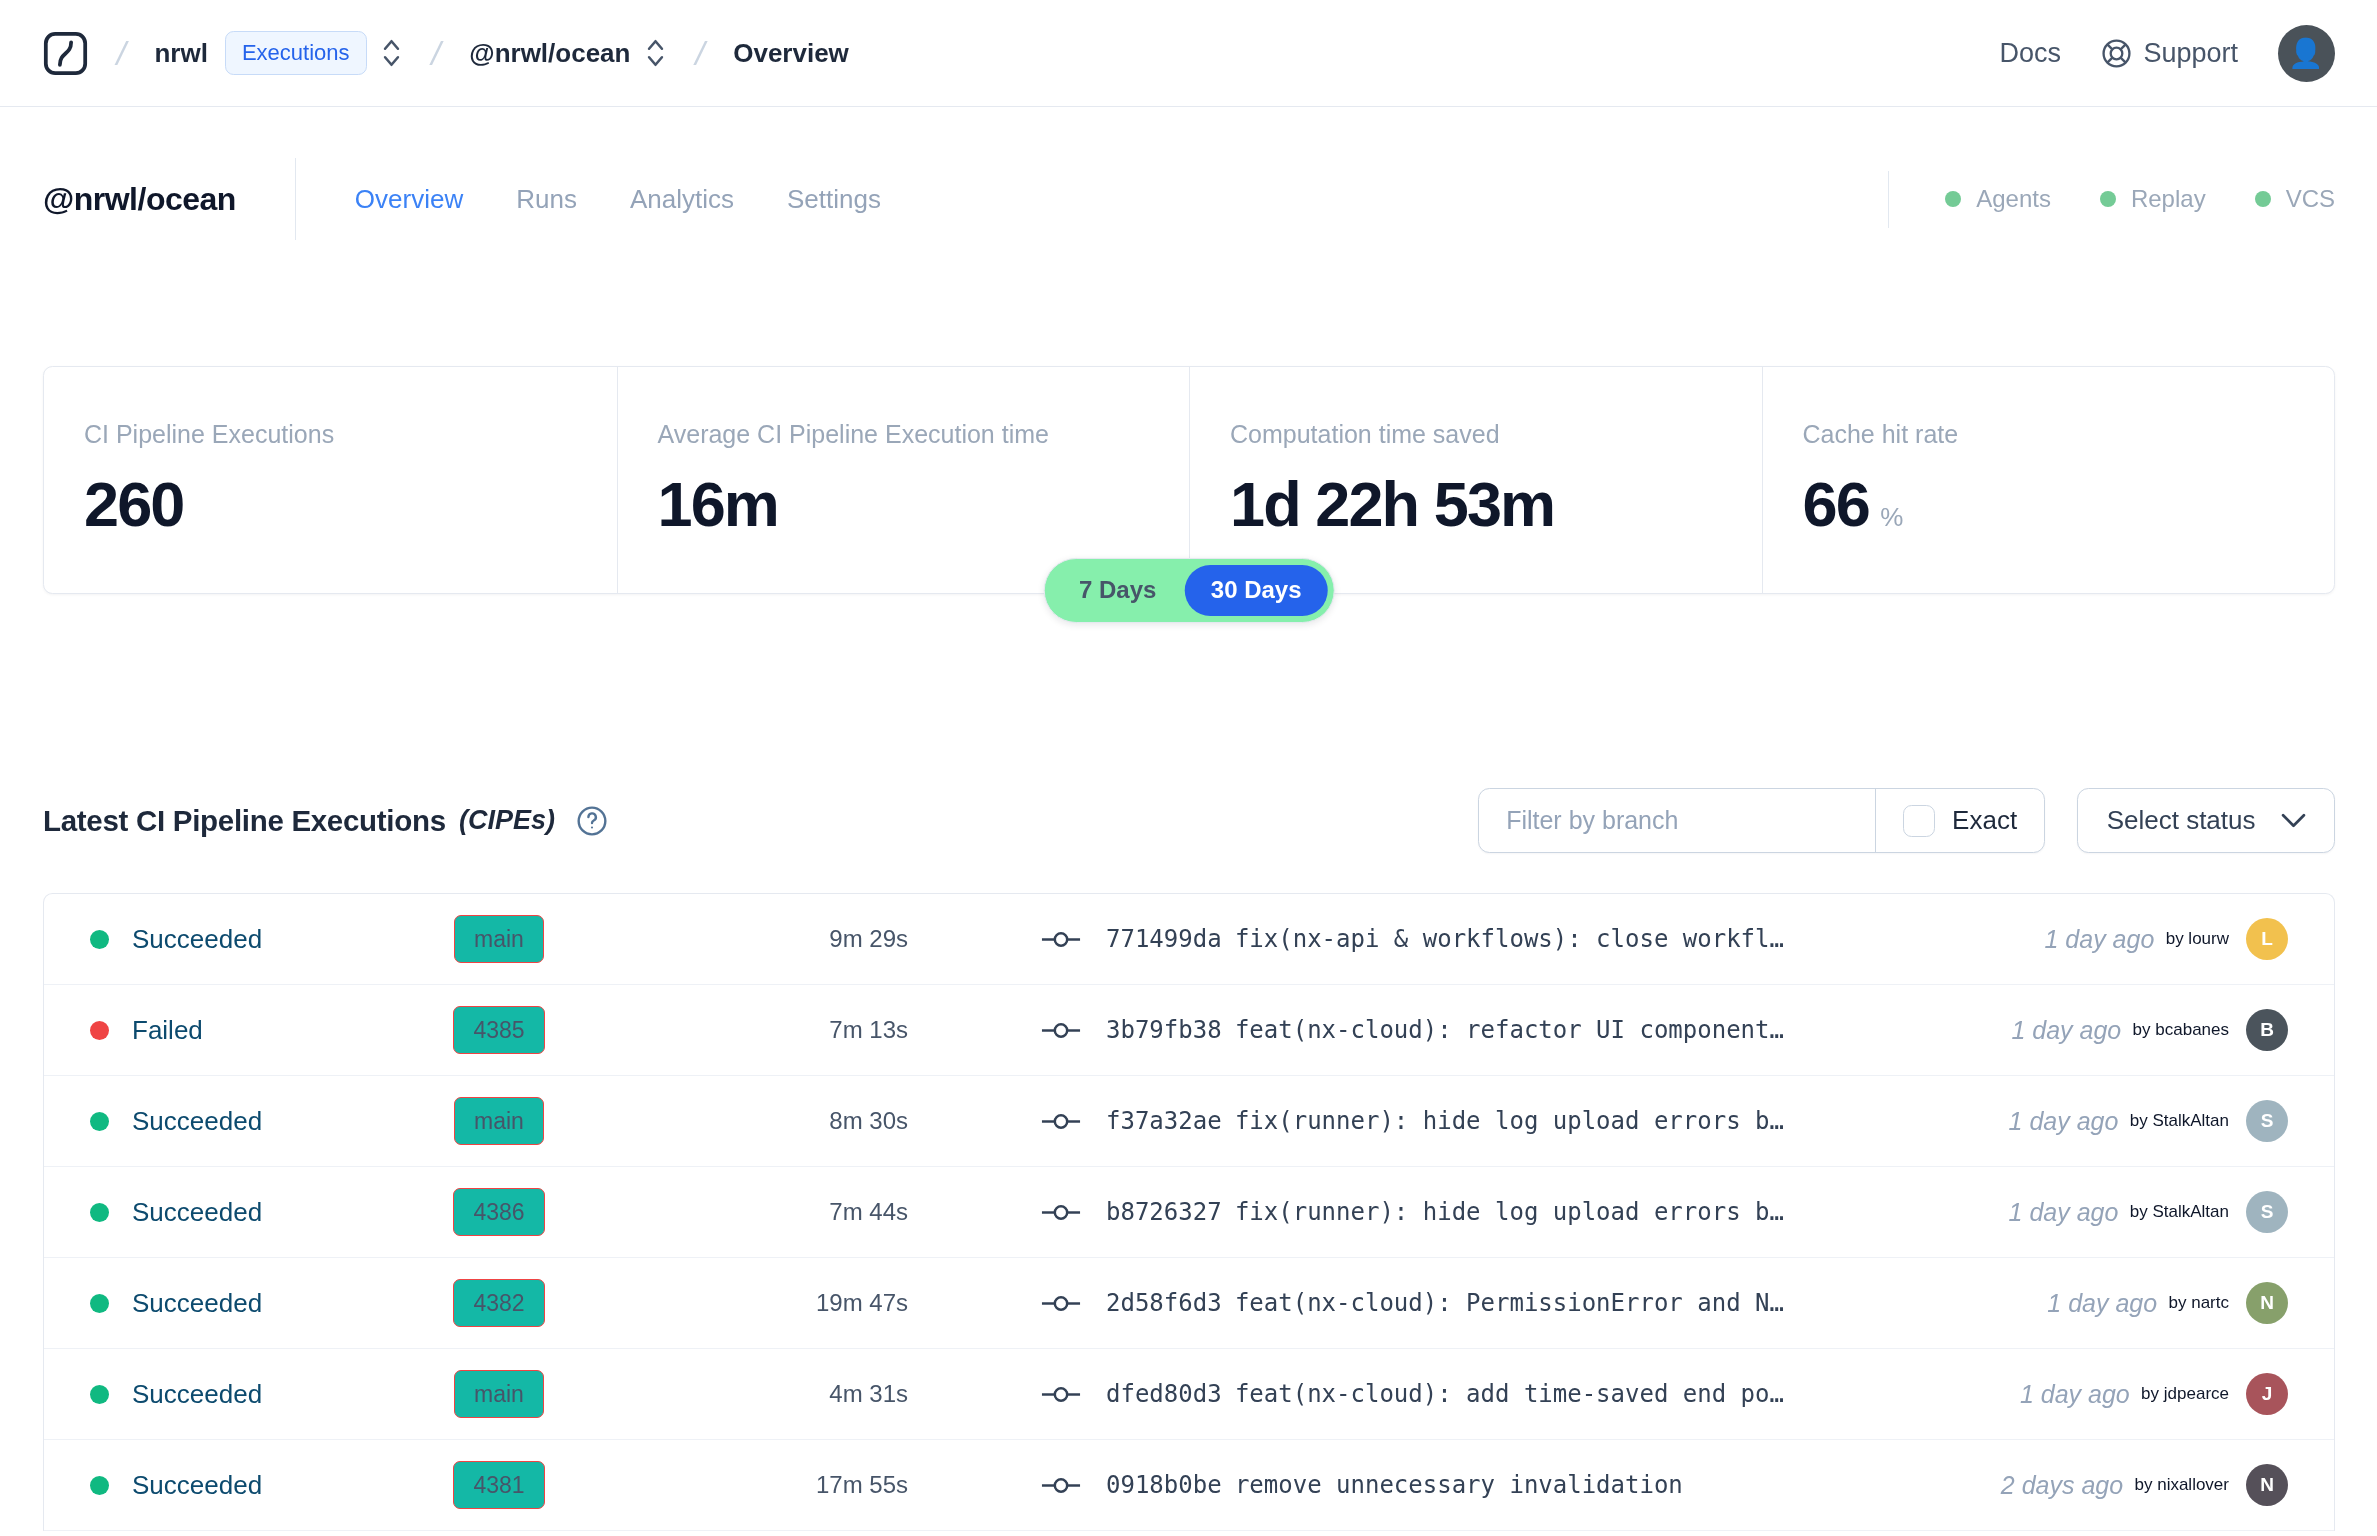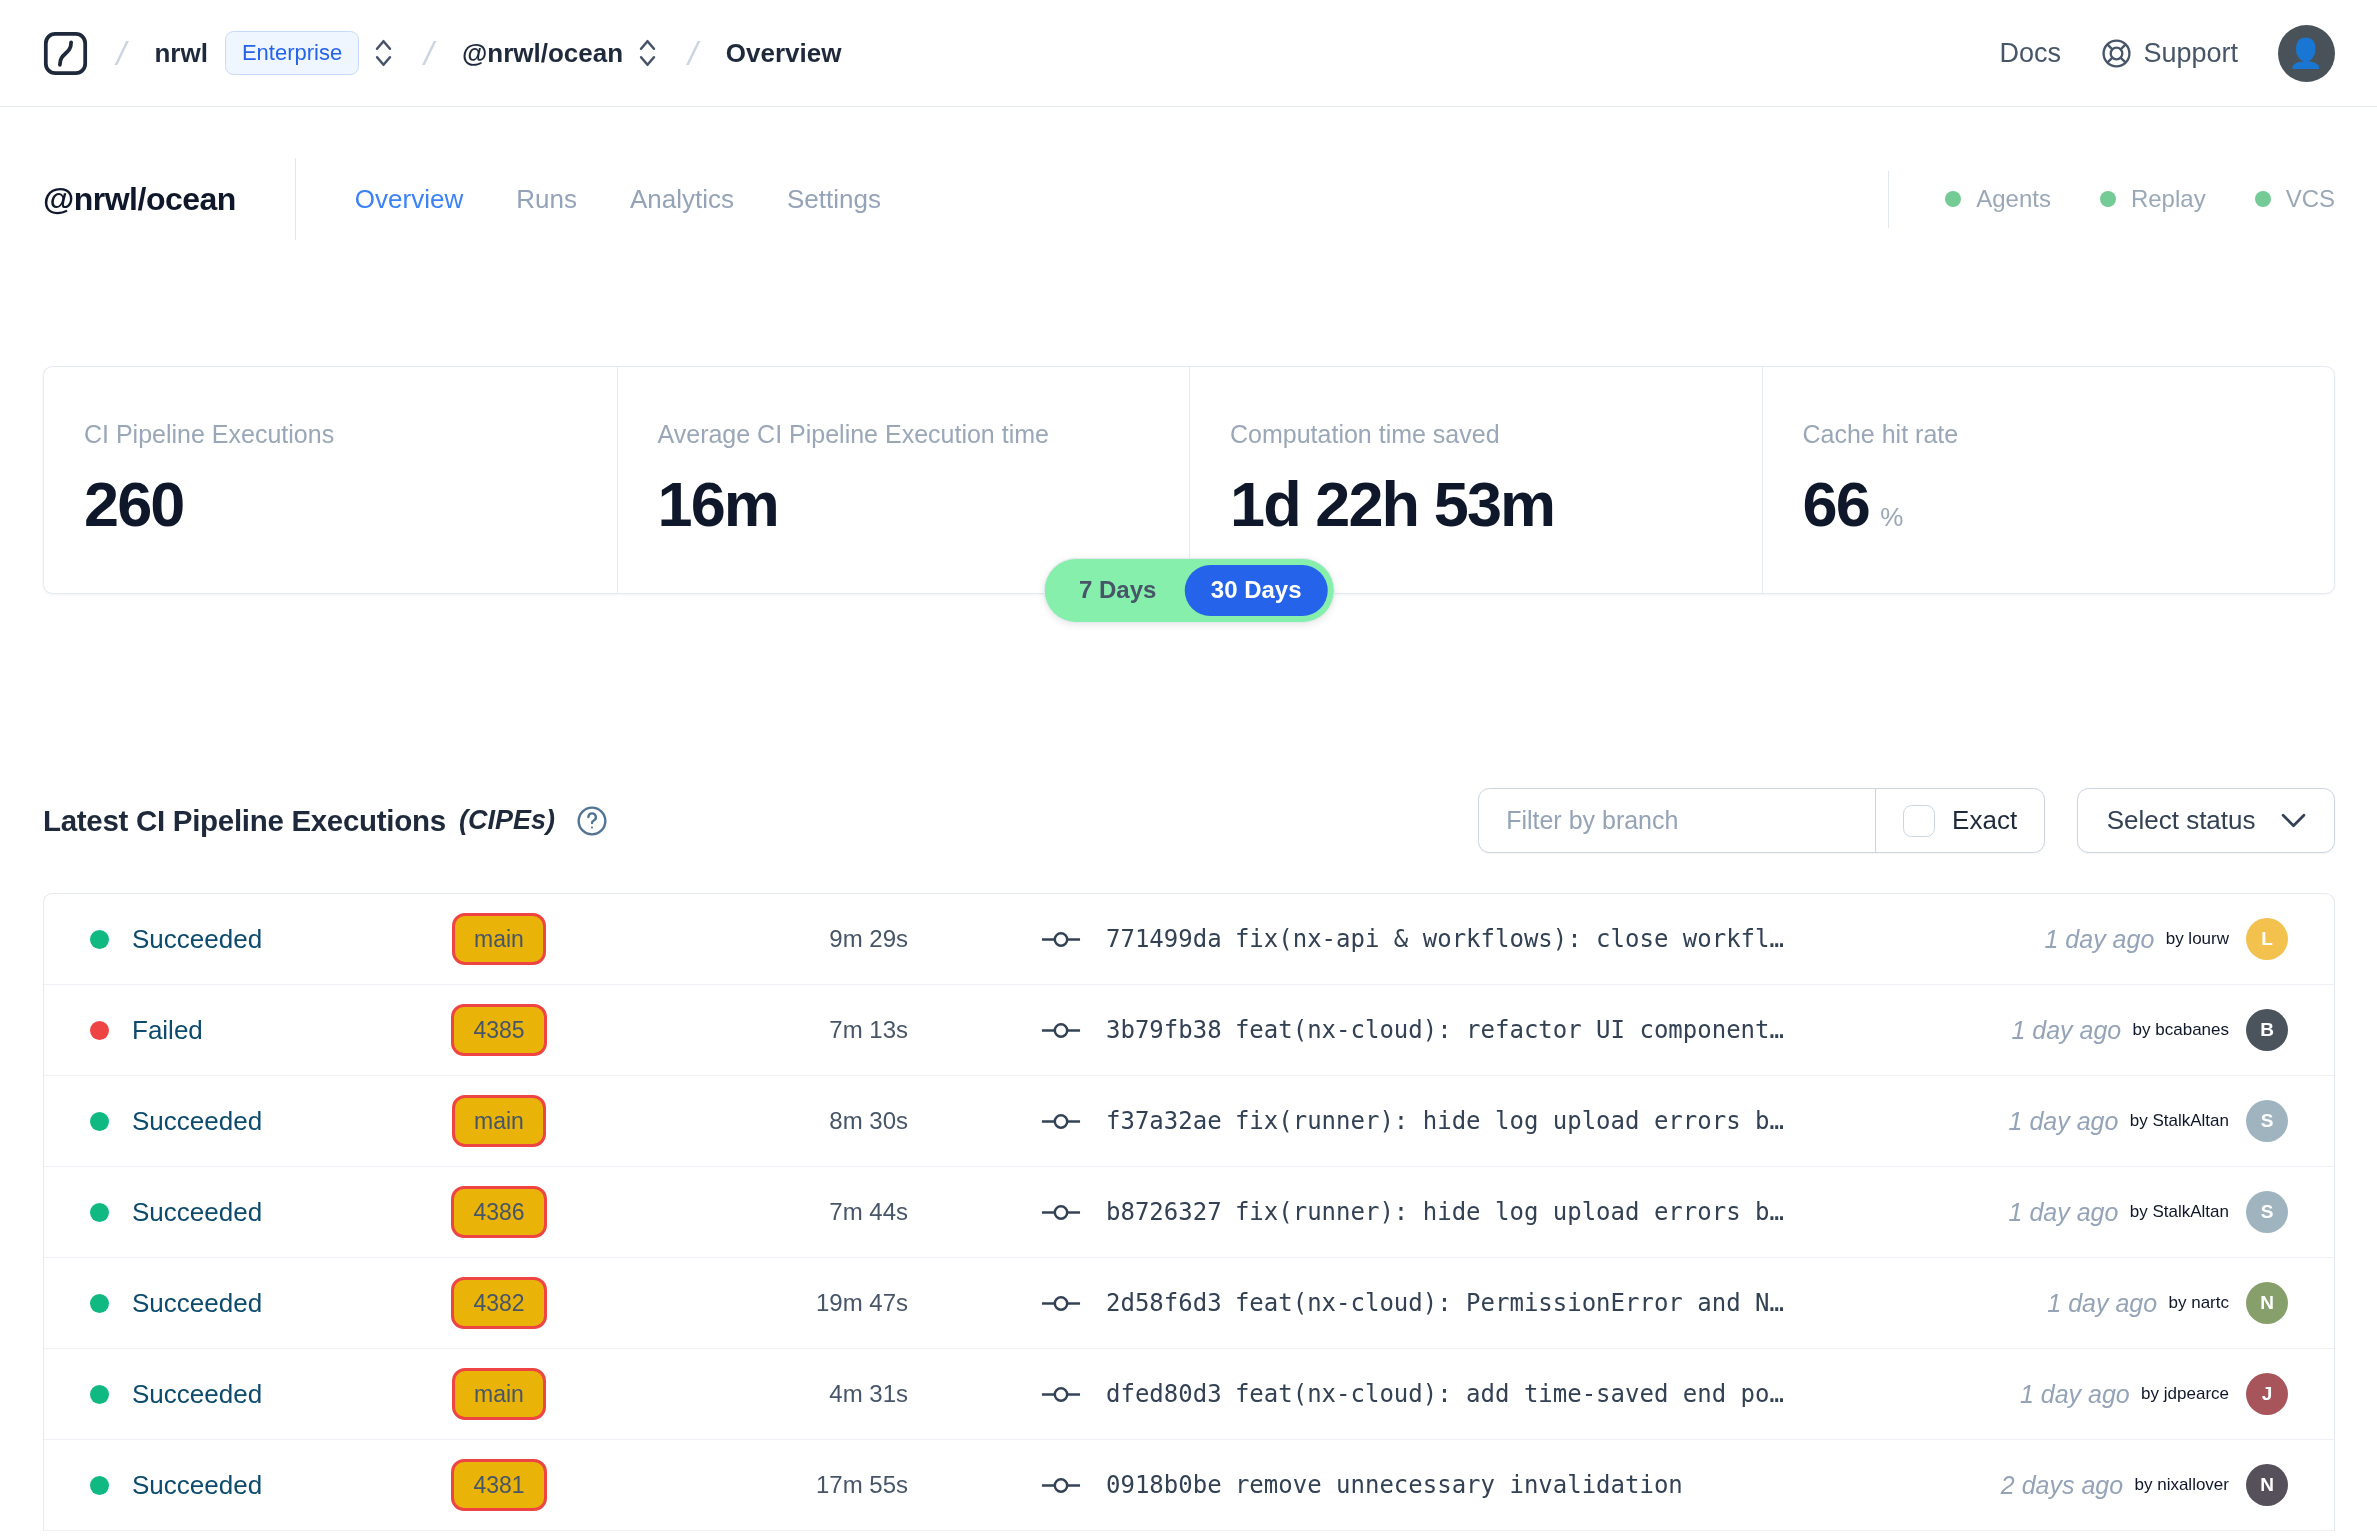--- a/index.html
+++ b/index.html
@@ -103,21 +103,21 @@
     margin:40px 43px 0; background:#fff;
     border:1px solid #e5e9f0; border-bottom:none; border-radius:9.5px 9.5px 0 0;
     overflow:hidden;
   }
   .row { height:91px; display:flex; align-items:center; padding:0 46px; border-bottom:1px solid #eef1f6; cursor:pointer; }
   .col-status { width:314px; display:flex; align-items:center; gap:23px; }
   .dot { width:19px; height:19px; border-radius:50%; flex:none; }
   .status-label { font-size:26px; font-weight:500; color:#0c4a6e; }
   .col-branch { width:190px; display:flex; justify-content:center; }
   .branch-badge {
-    background:#eab308; border:3px solid #ef4444; border-radius:13px;
+    background:#14b8a6; border:1px solid #ef4444; border-radius:7px;
     padding:9.5px 19px; font-size:23px; font-weight:500; color:#475569; white-space:nowrap;
   }
   .col-duration { width:314px; text-align:right; font-size:24px; font-weight:500; color:#475569; }
   .col-commit { margin-left:133px; display:flex; align-items:center; gap:25px; flex:1; min-width:0; overflow:hidden; }
   .commit-text {
     font-family:"DejaVu Sans Mono", monospace; font-size:24px; color:#334155; white-space:nowrap;
   }
   .commit-hash { margin-right:13.3px; }
   .col-meta { margin-left:auto; display:flex; align-items:center; flex:none; }
   .time-ago { font-size:25px; font-style:italic; color:#94a3b8; margin-right:11.4px; }
@@ -133,21 +133,21 @@
 
 <div class="topnav">
   <span class="nav-logo">
     <svg width="45" height="45" viewBox="0 0 48 48" fill="none" stroke="#1e293b">
       <rect x="3" y="3" width="42" height="42" rx="10" stroke-width="4"></rect>
       <path d="M30 12 C30 25, 18 23, 18 36" stroke-width="4" stroke-linecap="round"></path>
     </svg>
   </span>
   <span class="crumb-slash">/</span>
   <span class="crumb">nrwl</span>
-  <span class="ent-badge">Enterprise</span>
+  <span class="ent-badge">Executions</span>
   <span class="switcher">
     <svg width="23" height="30" viewBox="0 0 20 28" fill="none" stroke="#475569" stroke-width="2.4" stroke-linecap="round" stroke-linejoin="round">
       <polyline points="4,10 10,3 16,10"></polyline>
         <polyline points="4,18 10,25 16,18"></polyline>
     </svg>
   </span>
   <span class="crumb-slash">/</span>
   <span class="crumb">@nrwl/ocean</span>
   <span class="switcher">
     <svg width="23" height="30" viewBox="0 0 20 28" fill="none" stroke="#475569" stroke-width="2.4" stroke-linecap="round" stroke-linejoin="round">

